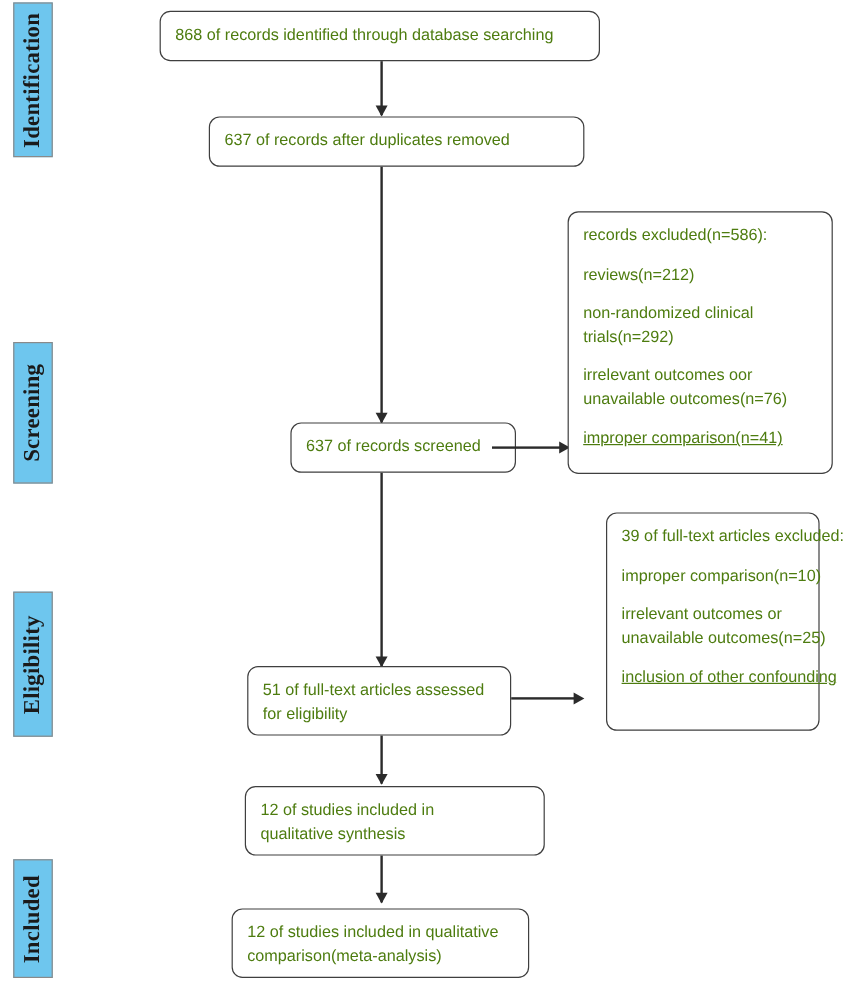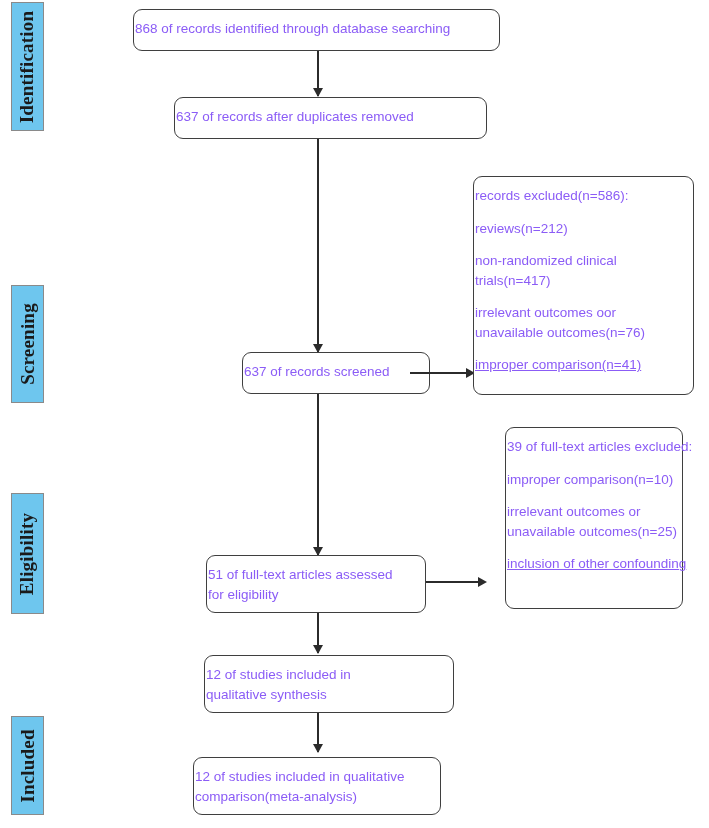--- a/index.html
+++ b/index.html
@@ -37,24 +37,24 @@
     color: #1a1a1a;
     letter-spacing: 0.2px;
   }
   
   .flow-box {
     position: absolute;
     box-sizing: border-box;
     background: #ffffff;
     border: 1px solid #3f3f3f;
     border-radius: 9px;
-    padding: 9px 1px;
+    padding: 9px 12px;
     font-size: 13.5px;
     line-height: 1.45;
-    color: #8b5cf6;
+    color: #4d7c0f;
   }
   .flow-box .ln {
     display: block;
     white-space: nowrap;
   }
   
   .excl-box .para {
     margin-bottom: 13px;
   }
   .excl-box .para:last-child {
@@ -133,21 +133,21 @@
 
   <div class="flow-box excl-box" style="left:473px; top:176px; width:221px; height:219px;">
     <div class="para">
       <span class="ln">records excluded(n=586):</span>
     </div>
     <div class="para">
       <span class="ln">reviews(n=212)</span>
     </div>
     <div class="para">
       <span class="ln">non-randomized clinical</span>
-      <span class="ln">trials(n=417)</span>
+      <span class="ln">trials(n=292)</span>
     </div>
     <div class="para">
       <span class="ln">irrelevant outcomes oor</span>
       <span class="ln">unavailable outcomes(n=76)</span>
     </div>
     <div class="para">
       <span class="ln">improper comparison(n=41)</span>
     </div>
   </div>
 

